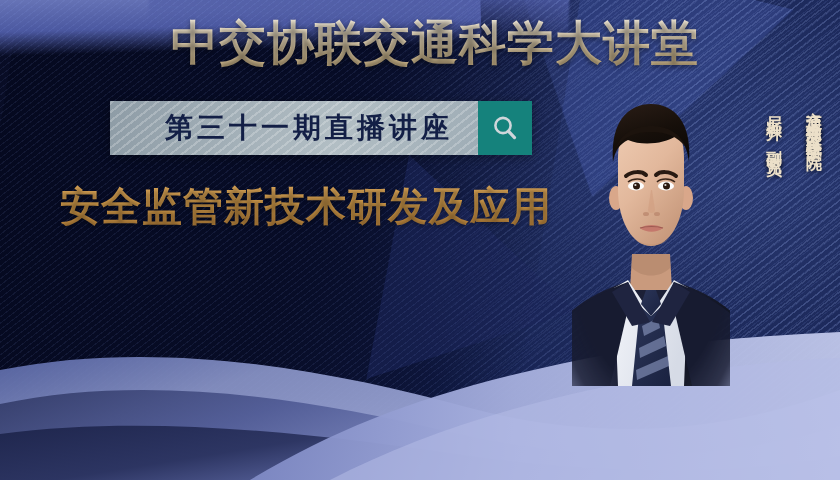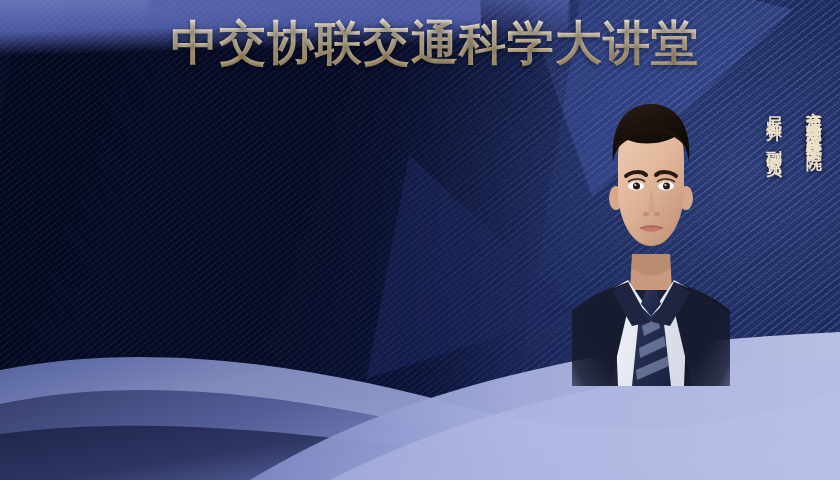--- a/index.html
+++ b/index.html
@@ -314,22 +314,36 @@
       <path d="M0,40 C160,8 330,40 470,78 C600,112 720,104 840,60 L840,150 L0,150 Z" fill="url(#w1)" opacity="0.92"></path>
       <path d="M0,74 C140,44 300,66 450,102 C590,134 720,132 840,96 L840,150 L0,150 Z" fill="url(#w2)" opacity="0.85"></path>
       <path d="M0,104 C150,84 320,104 470,126 C600,144 730,146 840,126 L840,150 L0,150 Z" fill="url(#w3)" opacity="0.9"></path>
       <path d="M250,150 C340,96 430,62 560,34 C660,12 760,6 840,2 L840,150 Z" fill="url(#w4)" opacity="0.95"></path>
       <path d="M330,150 C420,104 520,72 640,50 C720,36 790,30 840,28 L840,150 Z" fill="#b4bce6" opacity="0.55"></path>
     </svg>
   </div>
 
   <div class="main-title">中交协联交通科学大讲堂</div>
 
+  <div class="subtitle-bar">
+    <div class="subtitle-text-wrap">
+      <span class="subtitle-text">第三十一期直播讲座</span>
+    </div>
+    <div class="search-box">
+      <span>
+        <svg width="30" height="30" viewBox="0 0 30 30" xmlns="http://www.w3.org/2000/svg">
+          <circle cx="13" cy="12.5" r="7.6" fill="none" stroke="#cfd6da" stroke-width="2.6"></circle>
+          <line x1="18.4" y1="18.2" x2="24.5" y2="24.6" stroke="#cfd6da" stroke-width="3.2" stroke-linecap="round"></line>
+        </svg>
+      </span>
+    </div>
+  </div>
 
   <div class="headline">
+    <span class="headline-line">安全监管新技术研发及应用</span>
   </div>
 
 
   <div class="portrait">
     <svg width="158" height="300" viewBox="0 0 158 300" xmlns="http://www.w3.org/2000/svg">
       <defs>
         <linearGradient id="suitg" x1="0" y1="0" x2="1" y2="0.3">
           <stop offset="0%" stop-color="#14172c"></stop>
           <stop offset="50%" stop-color="#1d2138"></stop>
           <stop offset="100%" stop-color="#10131f"></stop>

